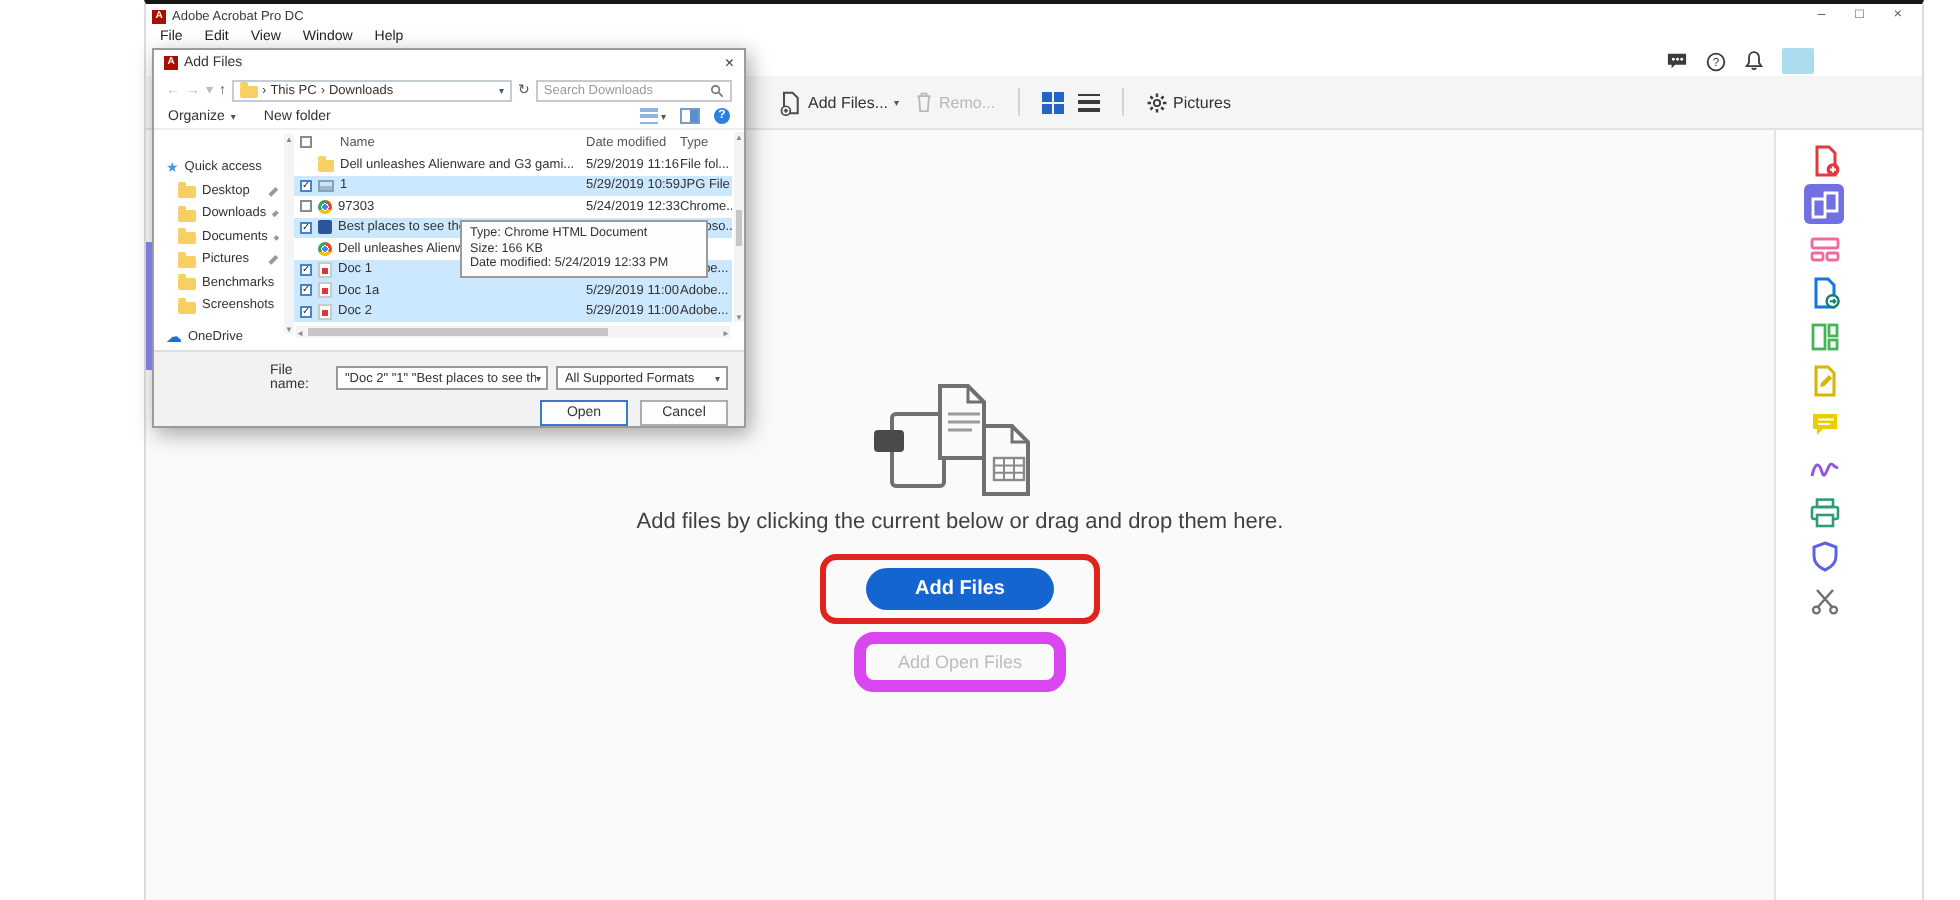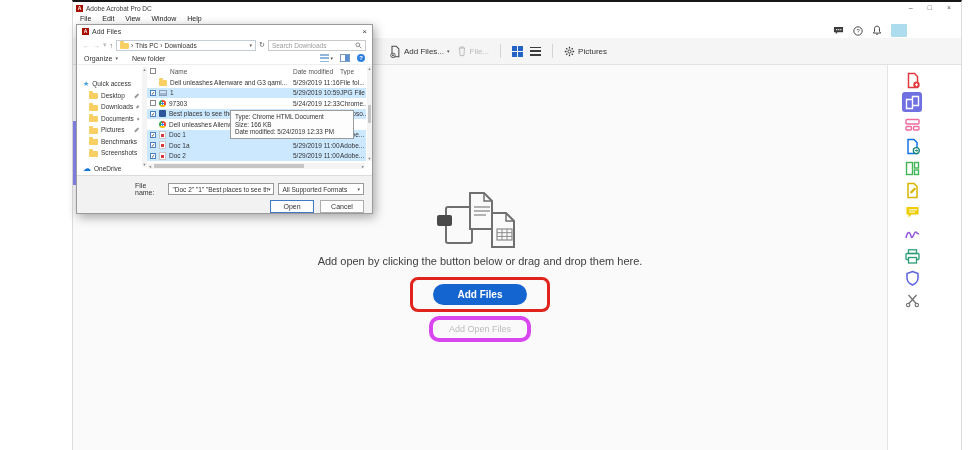--- a/index.html
+++ b/index.html
@@ -48,21 +48,21 @@
           border-radius:3px; }
   .tool.active { background:#7070e2; }
 
   
   .illus { margin-top:126px; }
   .instr { font-size:11px; color:#404040; line-height:13px; }
   .instr.l1 { margin-top:6px; }
   .redbox { display:inline-block; margin-top:9px; border:3px solid #e0231c; border-radius:8px; padding:4px 20px; }
   .btn-addfiles { background:#1565d1; color:#fff; font-size:10px; font-weight:bold; border-radius:11px;
                   padding:5px 24px; display:inline-block; }
-  .btn-openfiles { margin-top:4px; color:#bcbcbc; border:4px solid #d946ef; border-radius:10px;
+  .btn-openfiles { margin-top:4px; color:#bcbcbc; border:6px solid #d946ef; border-radius:10px;
                    padding:4px 16px; font-size:9px; display:inline-block; background:#fafafa; }
 
   .left-accent { position:absolute; left:0; top:119px; width:3px; height:64px; background:#7b7be0; z-index:30; }
 
   
   .dialog { position:absolute; left:3px; top:22px; width:297px; height:190px; background:#fff;
             border:1px solid #9b9b9b; box-shadow:2px 3px 10px rgba(0,0,0,.35); z-index:20; font-size:7px; color:#333; }
   .dlg-title { height:13px; display:flex; align-items:center; padding:0 5px; }
   .dlg-logo { width:7px; height:7px; background:#a80f00; color:#fff; font-size:5px; line-height:7px; text-align:center;
               font-weight:bold; margin-right:3px; }
@@ -199,21 +199,21 @@
           <circle cx="4.6" cy="12" r="2.6" fill="#f5f5f5" stroke="#4b4b4b" stroke-width="1"></circle>
           <path d="M4.6 10.8v2.4M3.4 12h2.4" stroke="#4b4b4b" stroke-width="1"></path>
         </svg>
       <span>Add Files...</span>
       <span class="caret">▾</span>
     </span>
     <span class="tb-btn tb-disabled">
       <svg width="10" height="12" viewBox="0 0 12 14">
           <path d="M2 3.5h8M4.5 3.5V2h3v1.5M3 3.5l.7 9h4.6l.7-9" fill="none" stroke="#b9b9b9" stroke-width="1.1"></path>
         </svg>
-      <span>File...</span>
+      <span>Remo...</span>
     </span>
     <span class="tb-sep"></span>
     <span class="grid-ic">
         <i></i>
         <i></i>
         <i></i>
         <i></i>
       </span>
     <span class="list-ic">
         <i></i>
@@ -240,21 +240,21 @@
           <rect x="1" y="24" width="15" height="11" rx="2" fill="#4a4a4a"></rect>
           <path d="M34 2h14l8 8v28H34z" fill="#fafafa" stroke="#707070" stroke-width="2"></path>
           <path d="M48 2v8h8" fill="none" stroke="#707070" stroke-width="1.5"></path>
           <path d="M38 16h16M38 20h16M38 24h12" stroke="#9a9a9a" stroke-width="1.5"></path>
           <path d="M56 22h14l8 8v26H56z" fill="#fafafa" stroke="#707070" stroke-width="2"></path>
           <path d="M70 22v8h8" fill="none" stroke="#707070" stroke-width="1.5"></path>
           <rect x="61" y="38" width="15" height="11" fill="none" stroke="#8a8a8a" stroke-width="1.2"></rect>
           <path d="M66 38v11M71 38v11M61 41.7h15M61 45.4h15" stroke="#8a8a8a" stroke-width="1"></path>
         </svg>
       </div>
-      <div class="instr l1">Add open by clicking the button below or drag and drop them here.</div>
+      <div class="instr l1">Add files by clicking the current below or drag and drop them here.</div>
       <div><span class="redbox"><span class="btn-addfiles">Add Files</span></span></div>
       <div><span class="btn-openfiles">Add Open Files</span></div>
     </div>
     <div class="rightbar">
         <div class="tool">
           <svg width="17" height="17" viewBox="0 0 17 17">
             <path d="M4.5 1.5h6l3 3v11h-9z" fill="none" stroke="#e1393f" stroke-width="1.5"></path>
             <circle cx="12.5" cy="12.8" r="3.2" fill="#e1393f"></circle>
             <path d="M12.5 11.3v3M11 12.8h3" stroke="#fff" stroke-width="1.1"></path>
           </svg>

